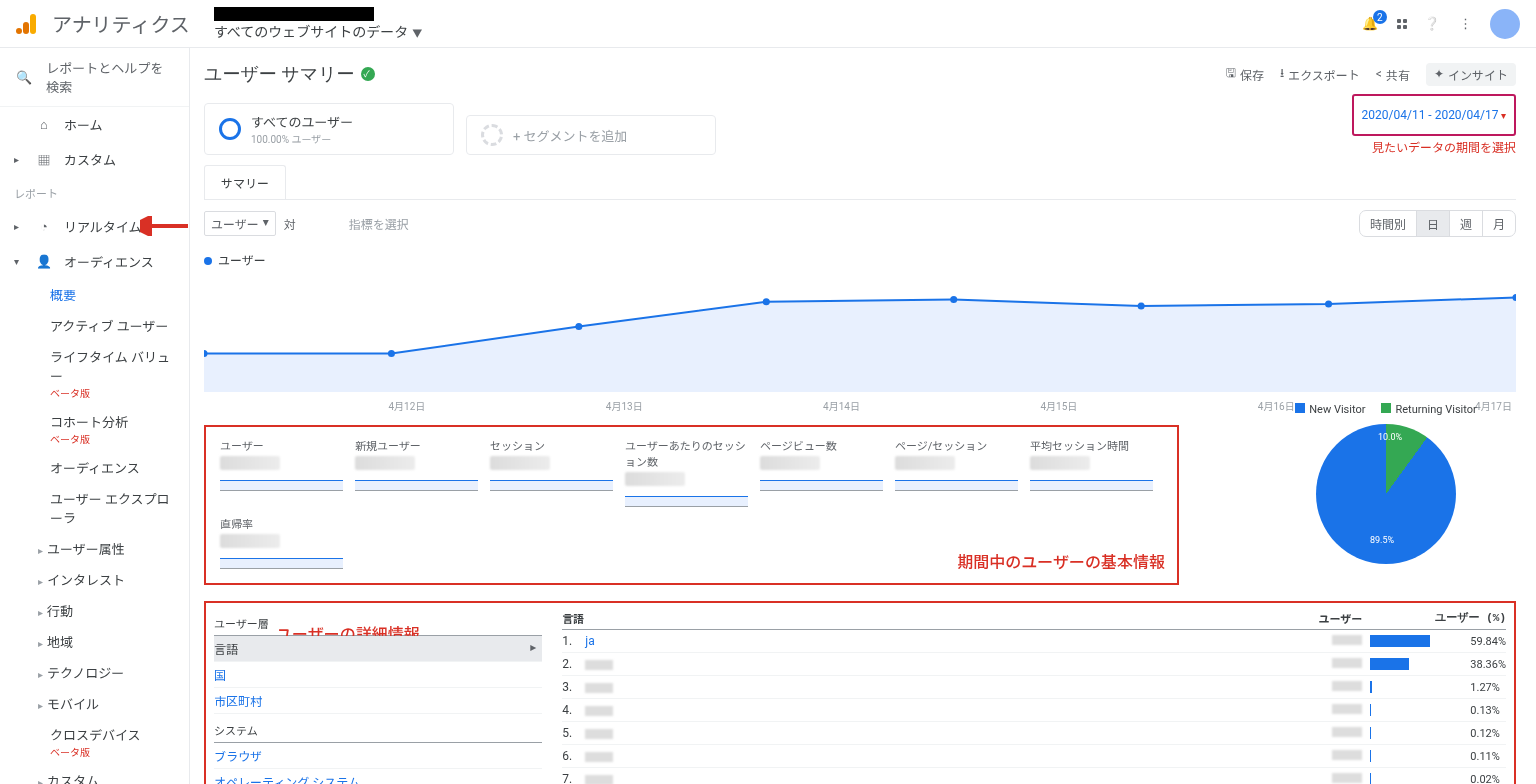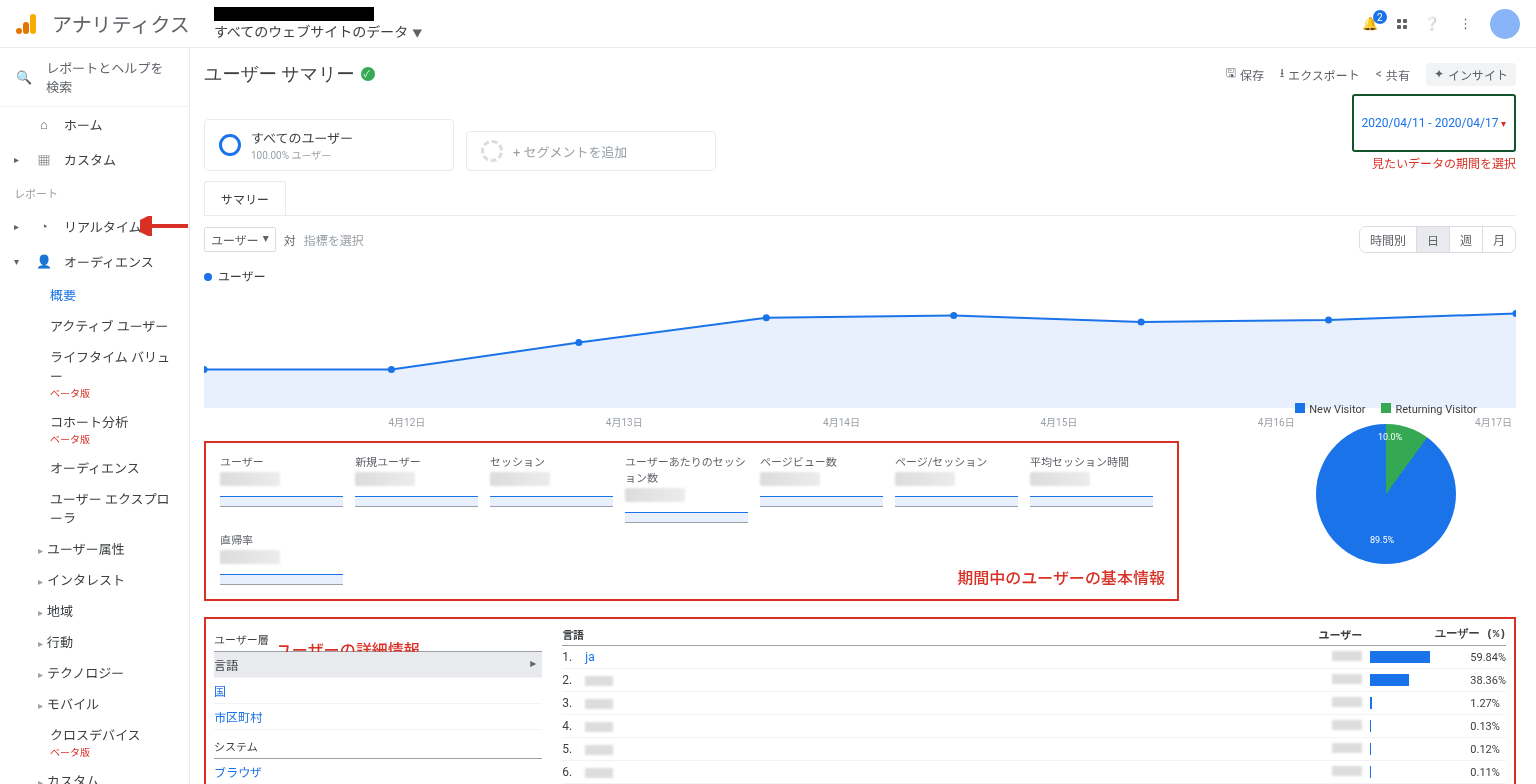--- a/index.html
+++ b/index.html
@@ -39,21 +39,21 @@
 .hdr-actions { margin-left:auto; display:flex; gap:16px; color:#5f6368; font-size:12px; }
 .hdr-actions span { display:flex; align-items:center; gap:4px; cursor:pointer;}
 .insights-btn { background:#f1f3f4; border-radius:4px; padding:3px 8px; }
 
 .segment-row { display:flex; gap:12px; align-items:flex-end; margin-bottom:10px; }
 .segment-chip { border:1px solid #e8eaed; border-radius:4px; padding:8px 14px; display:flex; align-items:center; gap:10px; min-width:250px; }
 .seg-ring { width:22px; height:22px; border:3px solid #1a73e8; border-radius:50%; }
 .seg-ring.gray { border-color:#dadce0; border-style:dashed; }
 .seg-text small{ display:block; font-size:10px; color:#9aa0a6;}
 .date-range-wrap { margin-left:auto; text-align:right; }
-.date-range { border:2px solid #14532d; color:#1a73e8; padding:20px 8px; font-size:12px; display:inline-block; border-radius:3px; cursor:pointer; }
+.date-range { border:2px solid #be185d; color:#1a73e8; padding:12px 8px; font-size:12px; display:inline-block; border-radius:3px; cursor:pointer; }
 .date-range::after { content:" ▾"; color:#d93025; font-size:10px;}
 .annot-red { color:#d93025; font-size:12px; margin-top:2px; }
 
 .tabs { border-bottom:1px solid #e8eaed; display:flex; }
 .tab { padding:8px 16px; border:1px solid #e8eaed; border-bottom:none; background:#fff; font-size:12px; border-radius:3px 3px 0 0;}
 .metric-row { display:flex; align-items:center; gap:8px; padding:10px 0; font-size:12px; color:#5f6368;}
 .metric-select { border:1px solid #dadce0; padding:3px 6px; font-size:12px; border-radius:2px; display:inline-flex; gap:4px;}
 .gran-tabs { margin-left:auto; display:flex; border:1px solid #dadce0; border-radius:7px; overflow:hidden;}
 .gran-tabs span { padding:4px 10px; font-size:12px; border-left:1px solid #dadce0; cursor:pointer;}
 .gran-tabs span:first-child{border-left:none;}
@@ -158,22 +158,22 @@
         <span>オーディエンス</span>
       </div>
     <div class="sub-item active">概要</div>
     <div class="sub-item">アクティブ ユーザー</div>
     <div class="sub-item"><span>ライフタイム バリュー</span><br><span class="beta">ベータ版</span></div>
     <div class="sub-item"><span>コホート分析</span><br><span class="beta">ベータ版</span></div>
     <div class="sub-item">オーディエンス</div>
     <div class="sub-item">ユーザー エクスプローラ</div>
     <div class="sub-item caret">ユーザー属性</div>
     <div class="sub-item caret">インタレスト</div>
+    <div class="sub-item caret">行動</div>
     <div class="sub-item caret">地域</div>
-    <div class="sub-item caret">行動</div>
     <div class="sub-item caret">テクノロジー</div>
     <div class="sub-item caret">モバイル</div>
     <div class="sub-item"><span>クロスデバイス</span><br><span class="beta">ベータ版</span></div>
     <div class="sub-item caret">カスタム</div>
 
   </div>
 
   <svg class="arrow-annot" width="50" height="20">
       <defs>
         <marker id="ah" markerWidth="8" markerHeight="8" refX="2" refY="3" orient="auto">
@@ -210,21 +210,21 @@
       </div>
     </div>
 
     <div class="tabs">
       <div class="tab">サマリー</div>
     </div>
 
     <div class="metric-row">
       <span class="metric-select"><span>ユーザー</span> ▾</span>
       <span>対</span>
-      <span style="color:#9aa0a6;">指標を選択</span>
+      <span style="color:#9aa0a6;margin-left:45px;">指標を選択</span>
       <div class="gran-tabs">
         <span>時間別</span>
         <span class="active">日</span>
         <span>週</span>
         <span>月</span>
       </div>
     </div>
 
     <div style="font-size:12px;color:#3c4043;margin:4px 0;"><span class="chart-legend-dot"></span><span>ユーザー</span></div>
     <div class="chart-area">

